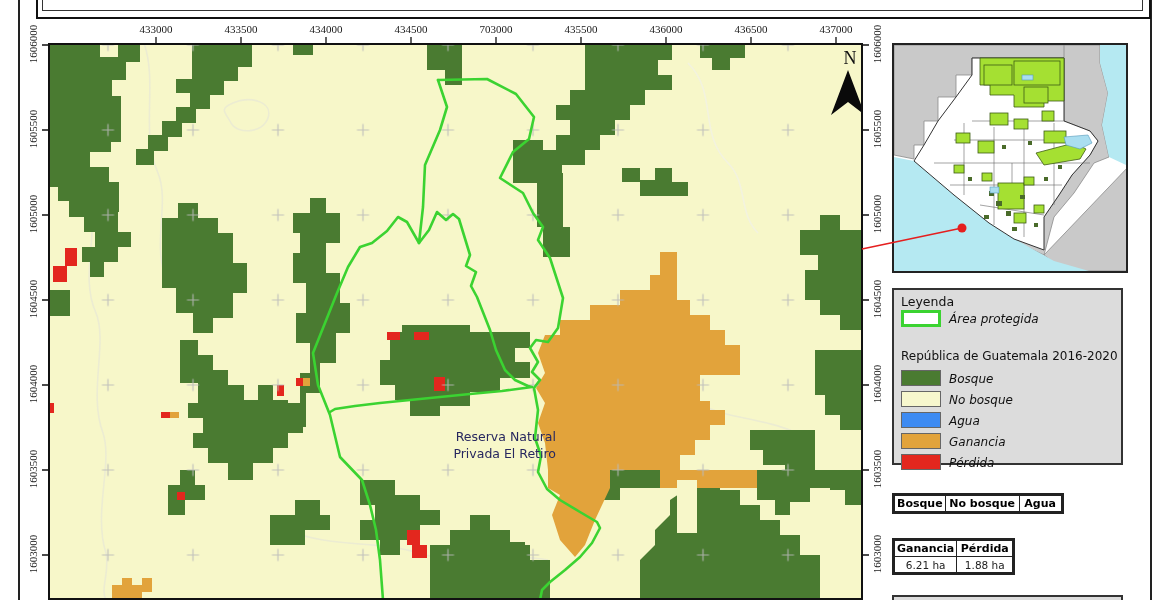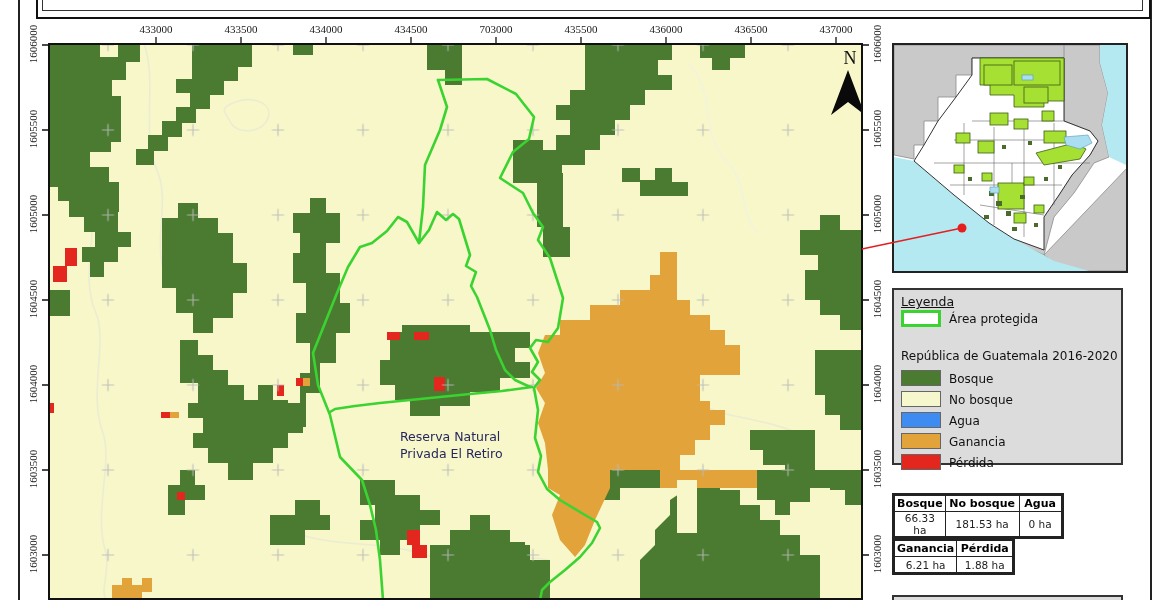--- a/index.html
+++ b/index.html
@@ -10,30 +10,30 @@
   #outer-right{left:1150px;top:0;width:0;height:600px;border-left:2px solid #222;}
   #title-box{left:36px;top:-22px;width:1111px;height:37px;border:2px solid #111;background:#fff;}
   #title-box-inner{left:42px;top:-22px;width:1099px;height:31px;border:1px solid #333;background:#fff;}
   
   #map-wrap{left:48px;top:43px;width:815px;height:557px;border:2px solid #111;box-sizing:border-box;background:#f7f7c9;}
   #map-svg{position:absolute;left:0;top:0;}
   .xtick{position:absolute;top:23px;width:70px;margin-left:-35px;text-align:center;
     font-family:"Liberation Serif",serif;font-size:11px;color:#1a1a1a;}
   .ytick{position:absolute;width:70px;margin-left:-35px;margin-top:-7px;text-align:center;
     font-family:"Liberation Serif",serif;font-size:11px;color:#1a1a1a;transform:rotate(-90deg);}
-  #reserve-label{left:398px;top:426px;width:156px;text-align:left;color:#27275f;
+  #reserve-label{left:398px;top:426px;width:156px;text-align:right;color:#27275f;
     font-size:12.5px;line-height:17px;}
   
   #inset-wrap{left:892px;top:43px;width:236px;height:230px;border:2px solid #222;box-sizing:border-box;background:#fff;}
   
   #legend{left:892px;top:288px;width:231px;height:177px;border:2px solid #333;box-sizing:border-box;
     background:#dcdcdc;font-size:12px;color:#111;}
   #legend .row{position:absolute;left:7px;}
   .sw{position:absolute;left:7px;width:40px;height:16px;border:1px solid #666;box-sizing:border-box;}
-  .sw-label{position:absolute;left:55px;font-size:12px;color:#111;}
+  .sw-label{position:absolute;left:55px;font-size:12px;color:#111;font-style:italic;}
   #ap-swatch{left:7px;top:20px;width:40px;height:17px;background:#fff;border:3px solid #3bd331;box-sizing:border-box;}
   
   .stat-table{border-collapse:collapse;background:#fff;}
   .stat-table td{border:1px solid #222;text-align:center;font-size:10.5px;color:#222;height:15px;padding:0 2px;}
   .stat-table tr.hdr td{font-weight:bold;font-size:11px;color:#000;}
   .tbl-outer{border:2px solid #222;}
   #bottom-box{left:892px;top:595px;width:231px;height:12px;border:2px solid #333;box-sizing:border-box;background:#dcdcdc;}
   #overlay-svg{left:0;top:0;pointer-events:none;z-index:8;}
   .layer{z-index:2;} .panel{z-index:4;}
 </style>
@@ -217,21 +217,21 @@
 
     <g fill="#aadef0" stroke="#5599bb" stroke-width="0.6">
       <path d="M170,92 L194,90 198,98 186,104 172,100 Z"></path>
       <rect x="96" y="142" width="9" height="6"></rect>
       <rect x="128" y="30" width="11" height="5"></rect>
     </g>
   </svg>
 </div>
 
 <div class="abs panel" id="legend">
-  <div class="row" style="top:4px;font-size:12.5px;text-decoration:underline;">Leyenda</div>
+  <div class="row" style="top:4px;font-size:12.5px;">Leyenda</div>
   <div class="abs" id="ap-swatch" style="position:absolute;"></div>
   <span class="sw-label" style="top:22px;">Área protegida</span>
   <div class="row" style="top:59px;">República de Guatemala 2016-2020</div>
 
   <div class="sw" style="top: 80px; background: rgb(74, 123, 49);"></div>
   <span class="sw-label" style="top:82px;">Bosque</span>
   <div class="sw" style="top: 101px; background: rgb(247, 247, 205);"></div>
   <span class="sw-label" style="top:103px;">No bosque</span>
   <div class="sw" style="top: 122px; background: rgb(62, 139, 242);"></div>
   <span class="sw-label" style="top:124px;">Agua</span>
@@ -241,25 +241,20 @@
   <span class="sw-label" style="top:166px;">Pérdida</span>
 </div>
 
 <div class="abs panel tbl-outer" style="left:892px;top:493px;">
   <table class="stat-table">
     <tbody>
         <tr class="hdr">
       <td style="width:43px">Bosque</td>
       <td style="width:69px">No bosque</td>
       <td style="width:37px">Agua</td>
-    </tr>
-    <tr>
-      <td>66.33 ha</td>
-      <td>181.53 ha</td>
-      <td>0 ha</td>
     </tr>
   </tbody>
     </table>
 </div>
 
 <div class="abs panel tbl-outer" style="left:892px;top:538px;">
   <table class="stat-table">
     <tbody>
         <tr class="hdr">
       <td style="width:56px">Ganancia</td>

